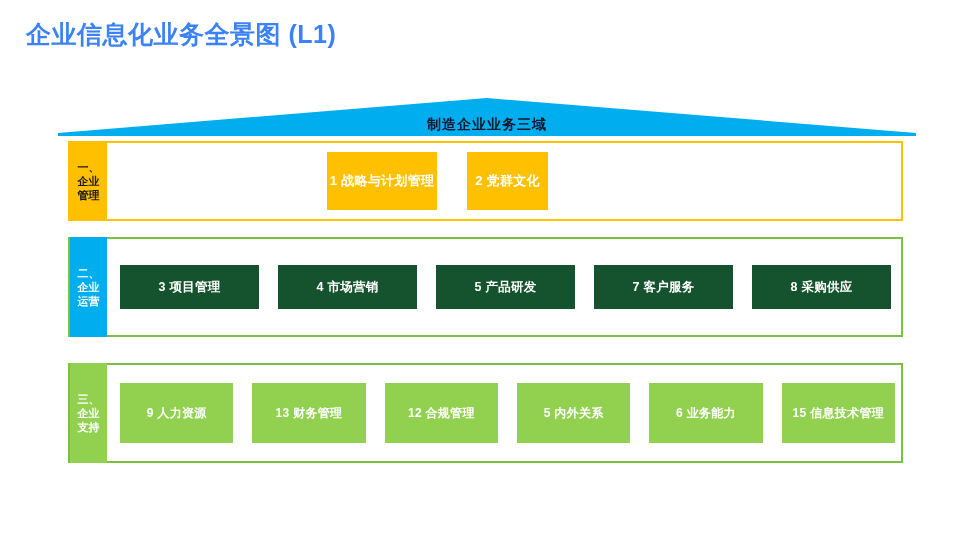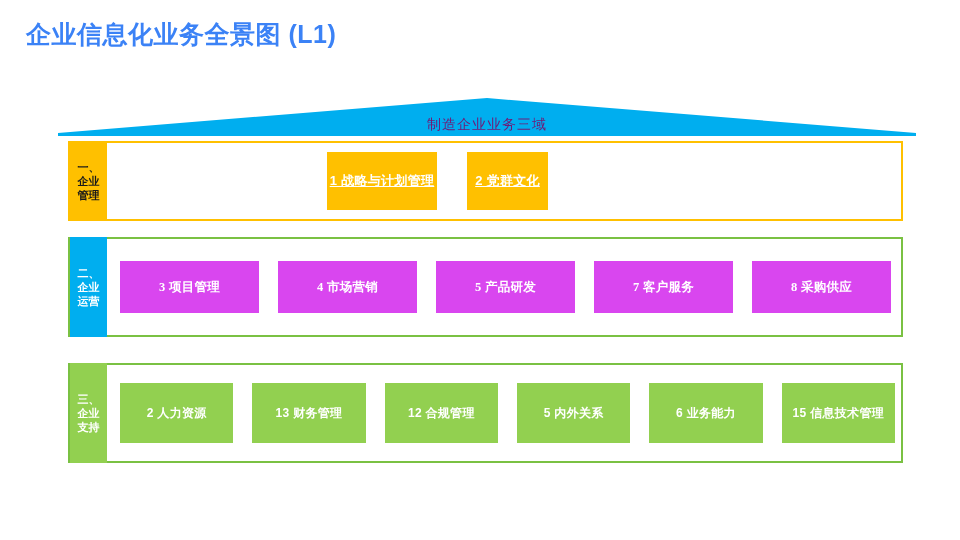--- a/index.html
+++ b/index.html
@@ -53,25 +53,26 @@
     left: 0;
     top: 0;
     width: 858px;
     height: 40px;
     display: flex;
     align-items: flex-end;
     justify-content: center;
     pointer-events: none;
   }
   #roof-label span {
-    color: #701a75;
+    color: #0f172a;
     font-size: 14px;
     line-height: 14px;
     padding-bottom: 5px;
     letter-spacing: 1px;
+    font-weight: bold;
   }
 
   
   .band {
     position: absolute;
     left: 68px;
     width: 835px;
     box-sizing: border-box;
     border-width: 2px;
     border-style: solid;
@@ -128,21 +129,20 @@
     background: #FFC000;
   }
   #band-management .band-items {
     padding-left: 220px;
     gap: 30px;
   }
   #band-management .cell {
     background: #FFC000;
     height: 58px;
     font-size: 13px;
-    text-decoration: underline;
   }
   #band-management .cell.c0 { width: 110px; }
   #band-management .cell.c1 { width: 81px; }
 
   
   #band-operations {
     top: 237px;
     height: 100px;
     border-color: #7AC143;
   }
@@ -150,24 +150,23 @@
     height: 100px;
     background: #00AEEF;
     color: #ffffff;
   }
   #band-operations .band-items {
     padding-left: 13px;
     padding-right: 10px;
     gap: 19px;
   }
   #band-operations .cell {
-    background: #d946ef;
-    height: 52px;
+    background: #14532d;
+    height: 44px;
     flex: 1 1 0;
-    font-family: Liberation Serif, serif;
   }
 
   
   #band-support {
     top: 363px;
     height: 100px;
     border-color: #7AC143;
   }
   #band-support .band-tab {
     height: 100px;
@@ -229,21 +228,21 @@
     </div>
   </div>
 
   <div class="band" id="band-support">
     <div class="band-tab">
       <em>三、</em>
       <em>企业</em>
       <em>支持</em>
     </div>
     <div class="band-items">
-      <div class="cell">2 人力资源</div>
+      <div class="cell">9 人力资源</div>
       <div class="cell">13 财务管理</div>
       <div class="cell">12 合规管理</div>
       <div class="cell">5 内外关系</div>
       <div class="cell">6 业务能力</div>
       <div class="cell">15 信息技术管理</div>
     </div>
   </div>
 
 </div>
 

